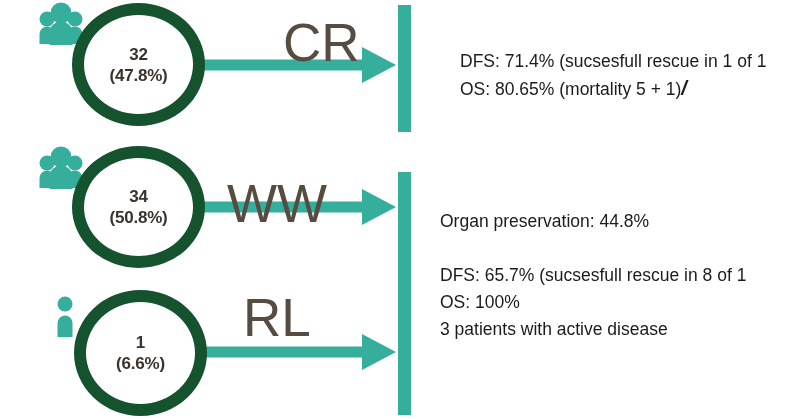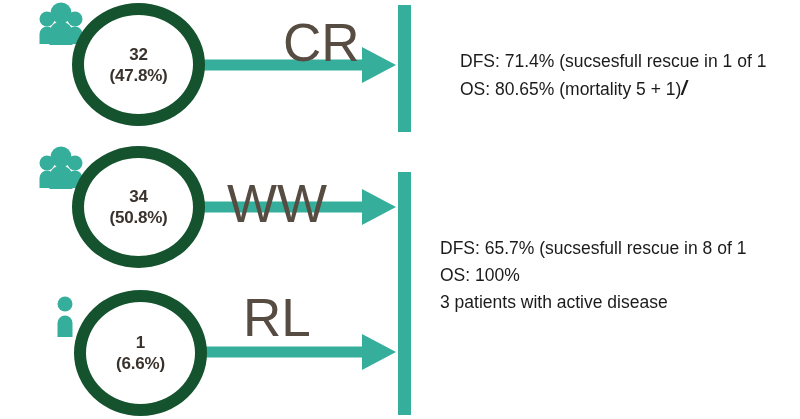--- a/index.html
+++ b/index.html
@@ -168,20 +168,21 @@
   <div class="node-circle" style="left:72px; top:146px; width:133px; height:122px;">
     <span class="node-count">34</span>
     <span class="node-pct">(50.8%)</span>
   </div>
 
   <div class="path-label" style="left:227px; top:146px;margin-top:31px;">WW</div>
 
   <div class="outcome-bar" style="left:398px; top:172px; height:243px;"></div>
 
   <div class="outcome-text" style="left:440px; top:208px;">
+    <span class="outcome-line">Organ preservation: 44.8%</span>
     <span class="outcome-line spacer"></span>
     <span class="outcome-line">DFS: 65.7% (sucsesfull rescue in 8 of 1</span>
     <span class="outcome-line">OS: 100%</span>
     <span class="outcome-line">3 patients with active disease</span>
   </div>
 
   <div class="person-icon" style="left:55px; top:296px; width:20px; height:42px;">
     <svg width="20" height="42" viewBox="0 0 20 42" xmlns="http://www.w3.org/2000/svg">
       <circle cx="10" cy="8" r="7.5" fill="#35af9c"></circle>
       <path d="M2.5 41 v-14 a7.5 7.5 0 0 1 7.5 -7.5 a7.5 7.5 0 0 1 7.5 7.5 v14 z" fill="#35af9c"></path>

